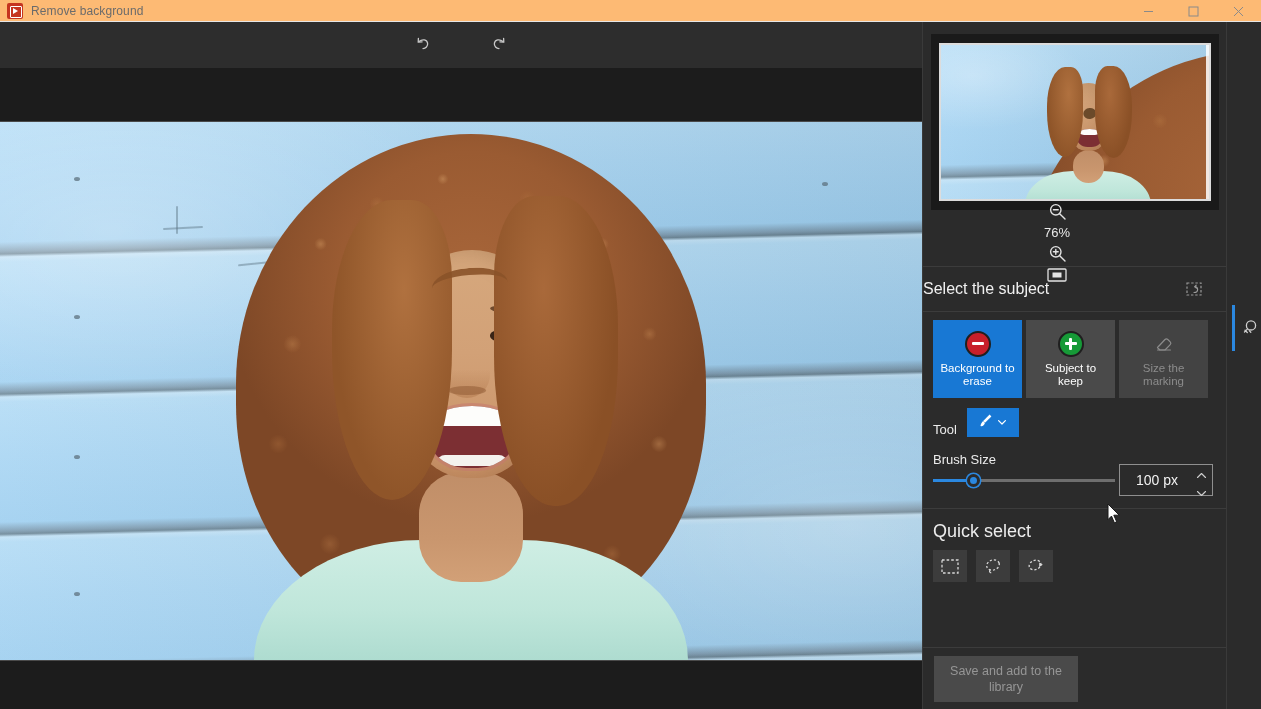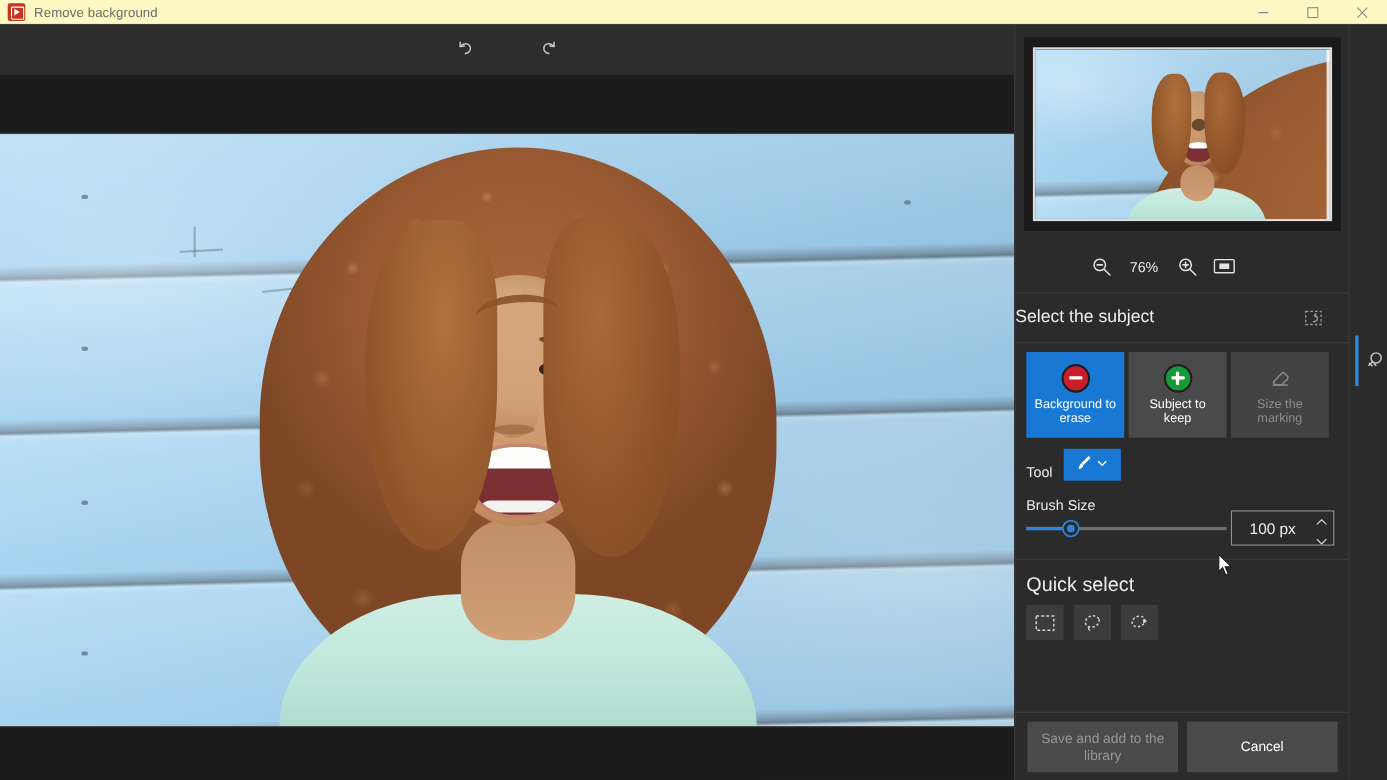--- a/index.html
+++ b/index.html
@@ -17,21 +17,21 @@
     width: 1261px;
     height: 709px;
     background: #2b2b2b;
   }
 
   
   .titlebar {
     position: absolute;
     left: 0; top: 0;
     width: 1261px; height: 22px;
-    background: #fef9c3;
+    background: #fdba74;
     display: flex;
     align-items: center;
     border-bottom: 1px solid #e6e6e6;
   }
   .title-icon {
     width: 16px; height: 16px;
     margin-left: 7px; margin-right: 8px;
     background: #c5341f;
     border-radius: 2px;
     position: relative;
@@ -322,20 +322,21 @@
   }
 
   .zoom-row {
     position: absolute;
     left: 0; top: 196px;
     width: 268px; height: 48px;
     display: flex;
     align-items: center;
     justify-content: center;
     gap: 4px;
+    flex-direction: column;
   }
   .zoom-btn {
     width: 30px; height: 30px;
     display: flex; align-items: center; justify-content: center;
     color: #e3e3e3;
   }
   .zoom-level {
     font-size: 13px;
     color: #e8e8e8;
     min-width: 40px;
@@ -765,21 +766,20 @@
       <div class="qs-btn">
         <svg width="20" height="18" viewBox="0 0 20 18" fill="none">
           <ellipse cx="9" cy="8" rx="6" ry="4.6" stroke="currentColor" stroke-width="1.3" stroke-dasharray="2.2 1.9" transform="rotate(-20 9 8)"></ellipse>
           <path d="M13.2 5.6l3.6 2.2-3.6 2.2z" fill="currentColor"></path>
         </svg>
       </div>
     </div>
 
     <div class="footer">
       <div class="footer-btn save">Save and add to the library</div>
-      <div class="footer-btn cancel">Cancel</div>
     </div>
   </div>
 
   <div class="rail">
     <div class="rail-accent"></div>
     <div class="rail-icon">
       <svg width="22" height="22" viewBox="0 0 22 22" fill="none">
         <circle cx="11" cy="8.4" r="4.6" stroke="currentColor" stroke-width="1.3"></circle>
         <path d="M7.6 11.9l-3.1 3.1M5 13.2l2.3 2.3M9.2 13.6l1.6 1.6" stroke="currentColor" stroke-width="1.3" stroke-linecap="round"></path>
       </svg>

